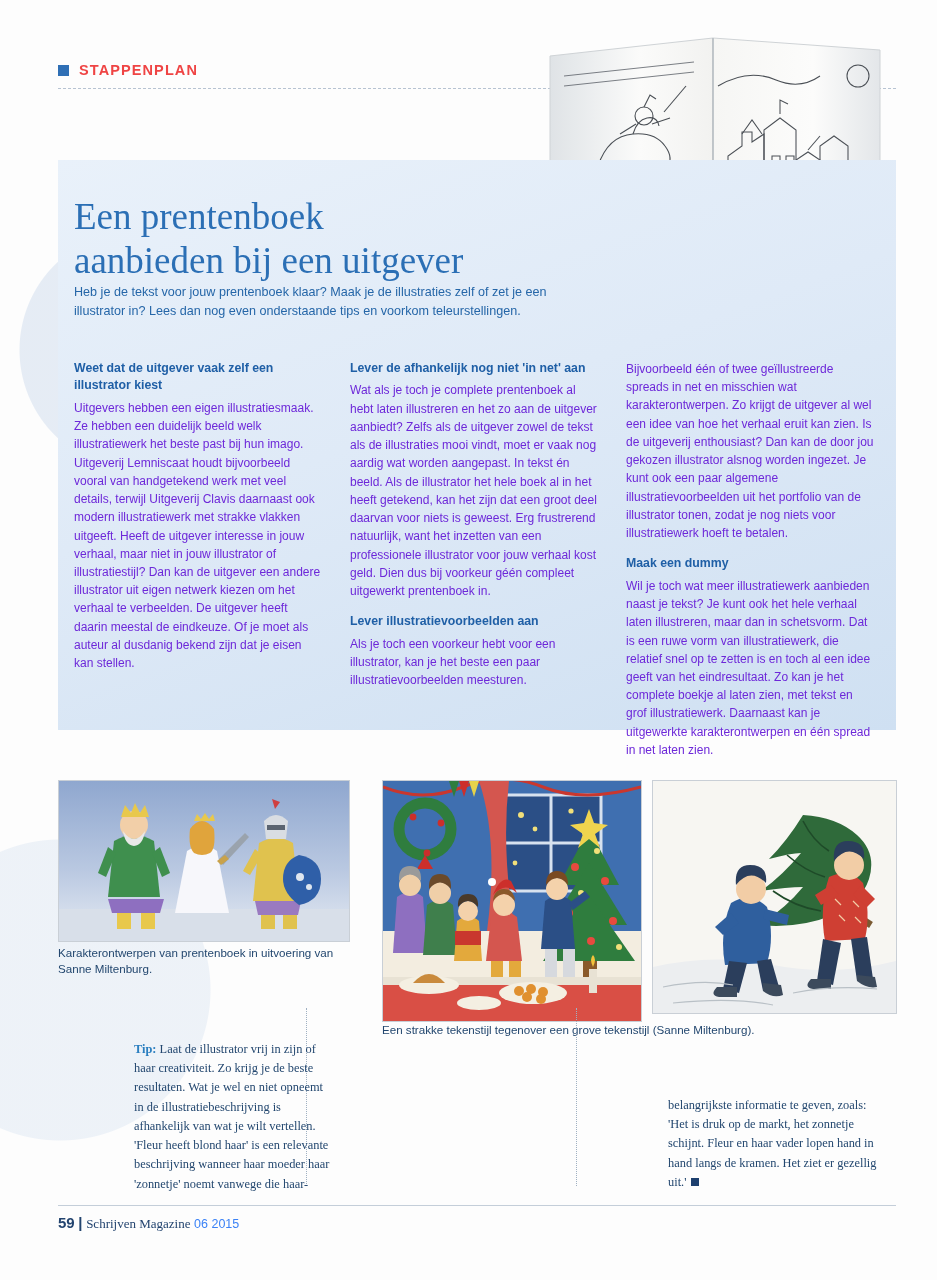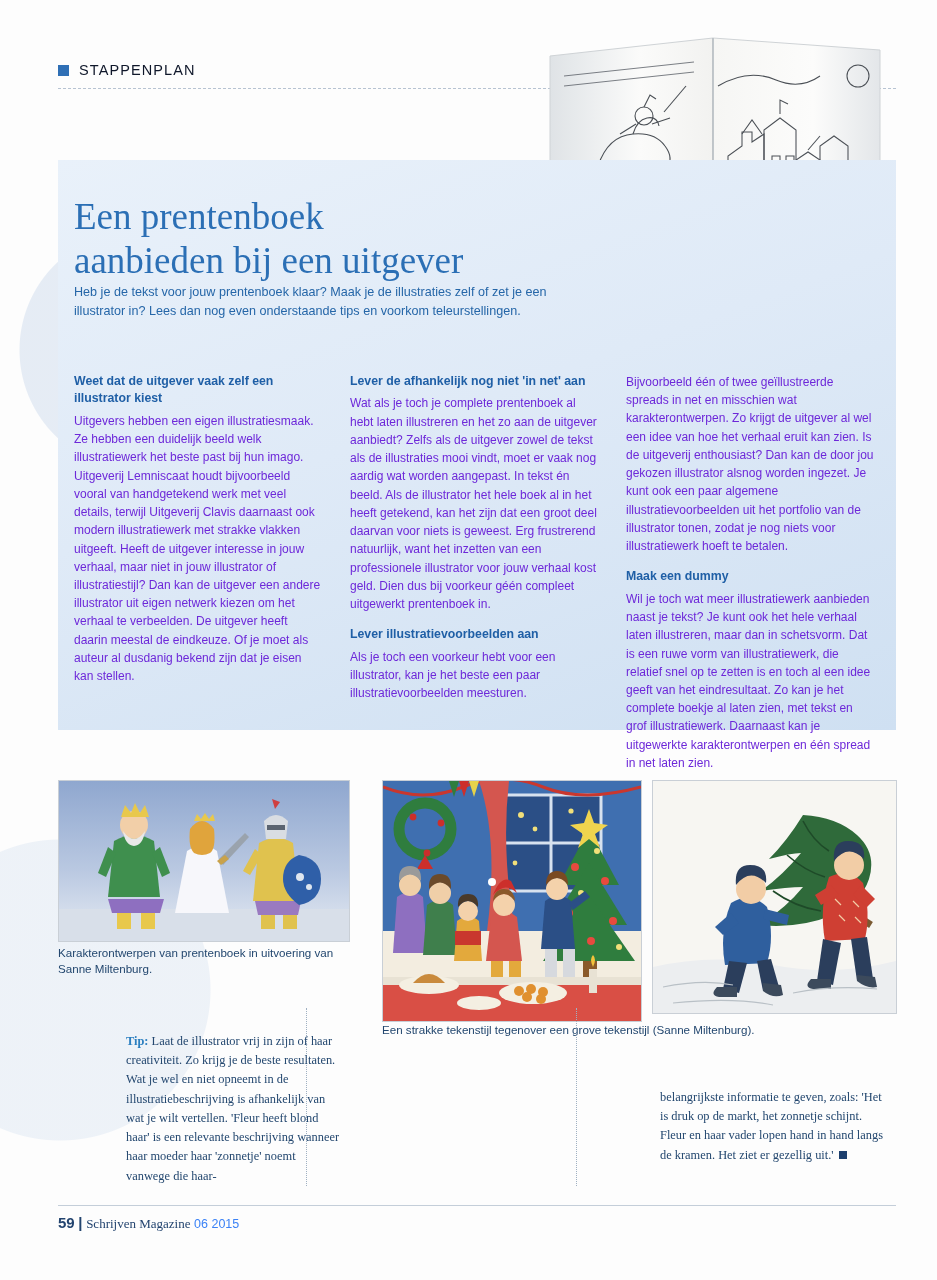--- a/index.html
+++ b/index.html
@@ -39,22 +39,22 @@
     gap: 10px;
   }
   .kicker .sq {
     width: 11px; height: 11px;
     background: #2f6fb5;
     display: inline-block;
   }
   .kicker .txt {
     font-size: 14.5px;
     letter-spacing: 1.1px;
-    color: #0f172a;
-    font-weight: 400;
+    color: #ef4444;
+    font-weight: 700;
   }
   .rule {
     position: absolute;
     left: 58px; top: 88px;
     width: 838px; height: 0;
     border-top: 1px dashed #b7c3d2;
   }
 
   
   .hero-photo {
@@ -92,21 +92,20 @@
     font-weight: normal;
     color: #2566a8;
   }
 
   .cols {
     position: absolute;
     left: 74px; top: 360px;
     width: 810px;
     display: flex;
     gap: 26px;
-    margin-top: 13px;
   }
   .col { width: 250px; }
   .col h3 {
     margin: 0 0 4px 0;
     font-size: 12.3px;
     line-height: 1.42;
     color: #1f5fa6;
     font-weight: bold;
   }
   .col p {
@@ -145,21 +144,21 @@
     height: 175px;
   }
   .bcol {
     position: absolute;
     top: 0;
     font-size: 12.4px;
     line-height: 1.55;
     color: #23476f;
     font-family: "Liberation Serif", serif;
   }
-  .bcol p { margin: 8px; }
+  .bcol p { margin: 16px; }
   .bcol1 { left: 60px; width: 230px; top: 8px; }
   .bcol2 { left: 324px; width: 240px; top: 64px; }
   .bcol3 { left: 594px; width: 245px; top: 64px; }
   .tip-label { color: #2b7fc0; font-weight: bold; }
   .vline {
     position: absolute;
     top: 1008px;
     width: 0;
     height: 178px;
     border-left: 1px dotted #9fb0c2;

